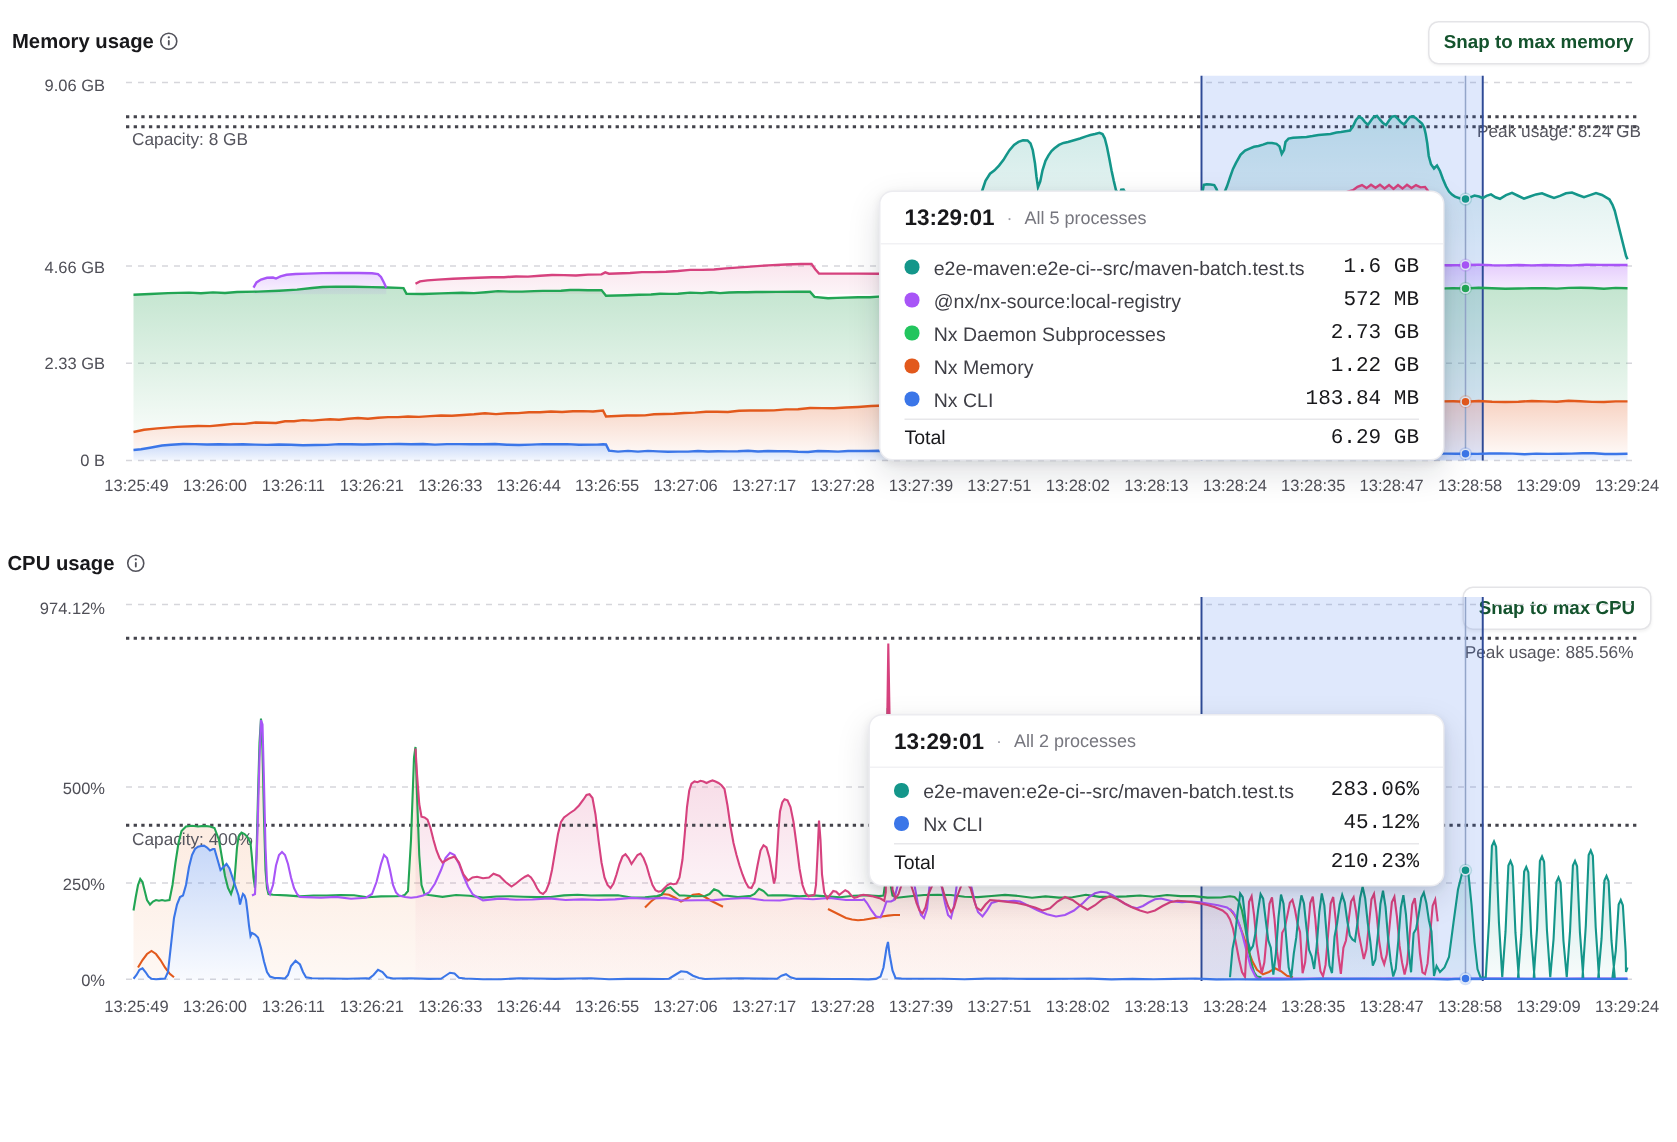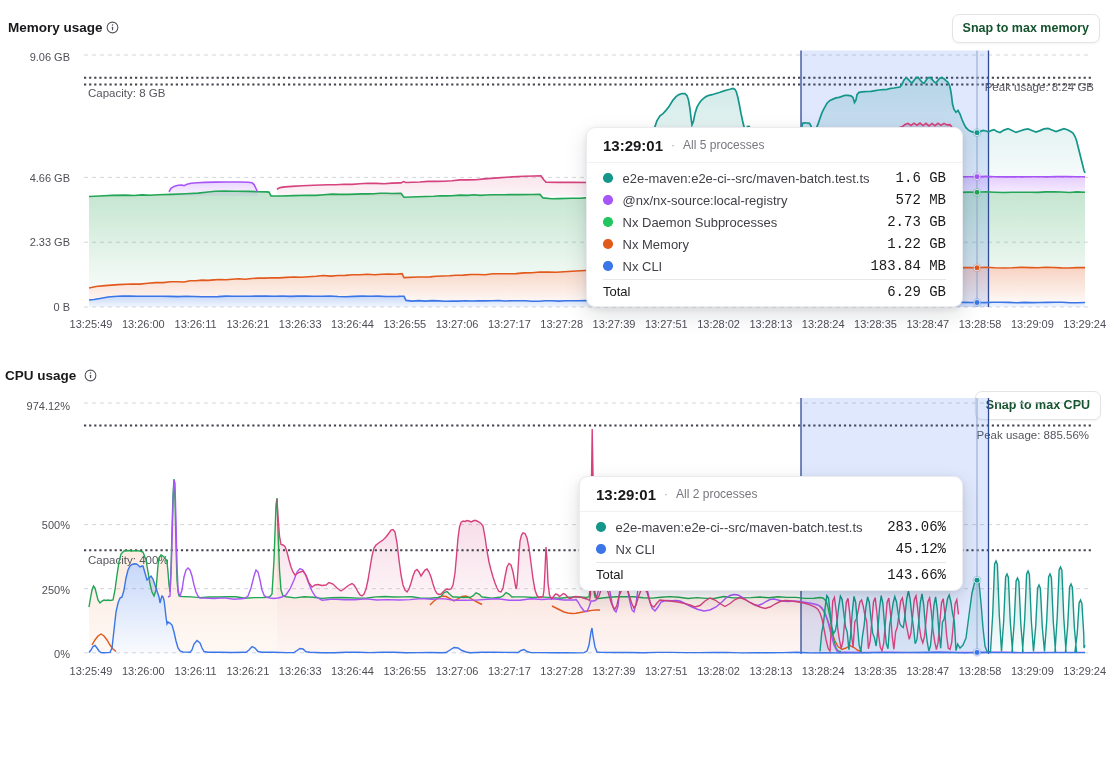--- a/index.html
+++ b/index.html
@@ -265,21 +265,21 @@
           <span class="tt-name">e2e-maven:e2e-ci--src/maven-batch.test.ts</span>
           <span class="tt-val">283.06%</span>
         </div>
     <div class="tt-row">
           <span class="tt-dot" style="background:#3b76e8"></span>
           <span class="tt-name">Nx CLI</span>
           <span class="tt-val">  45.12%</span>
         </div>
     <div class="tt-total">
           <span class="tt-name">Total</span>
-          <span class="tt-val">143.66%</span>
+          <span class="tt-val">210.23%</span>
         </div>
   </div>
 </div>
 
 <div class="brush">
   <div class="handle" style="left:0;">
         <i></i>
         <i></i>
       </div>
   <div class="handle" style="right:0;">

